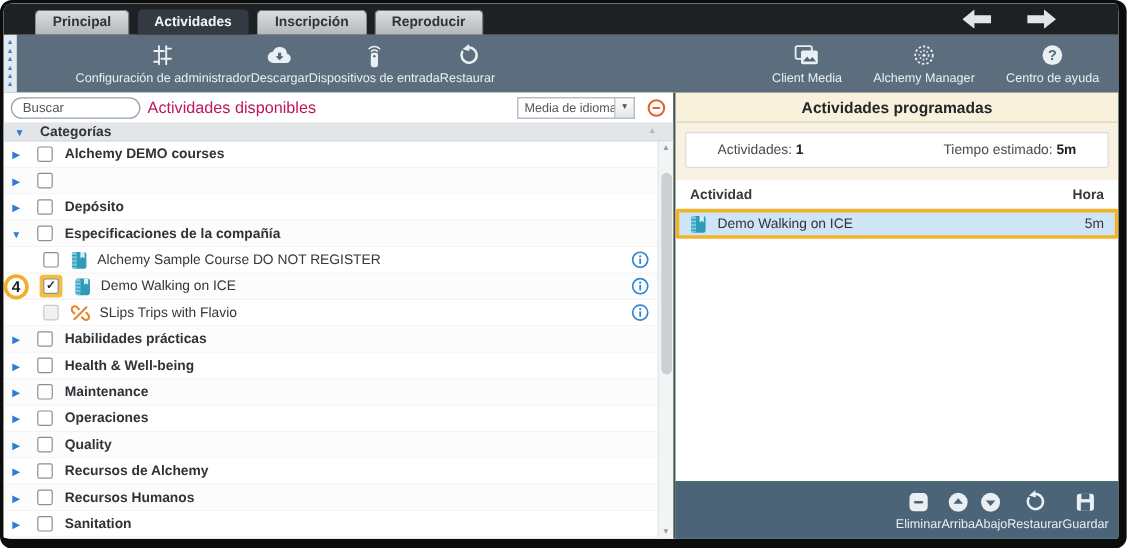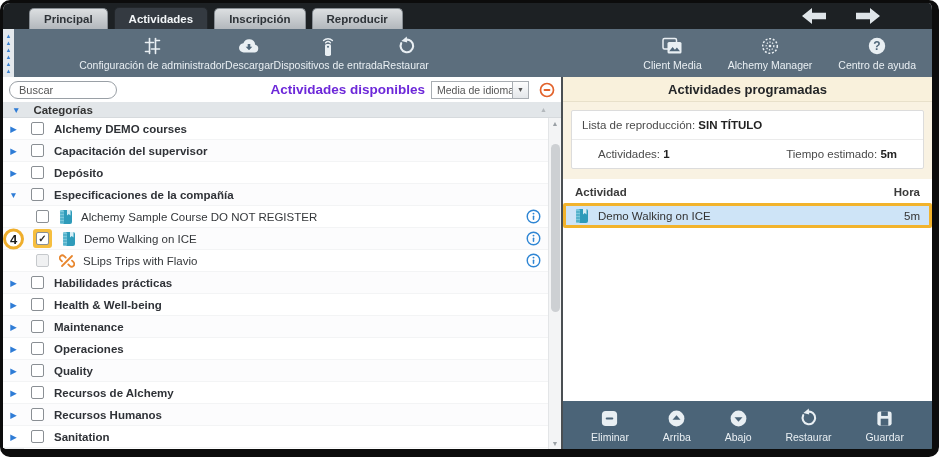--- a/index.html
+++ b/index.html
@@ -58,22 +58,23 @@
   }
   .edge-strip {
     position: absolute; left: 0; top: 0; bottom: 0; width: 11px;
     background: #e4e9ed;
     display: flex; flex-direction: column; align-items: center;
     justify-content: center; gap: 1px;
   }
   .edge-strip span { color: #3b82d0; font-size: 6px; line-height: 6px; }
   .tb-left {
     display: flex; flex: 0 0 500px;
-    justify-content: center;
+    justify-content: flex-start;
     padding: 0 28px 0 30px;
+    margin-left: 30px;
   }
   .tb-right {
     margin-left: auto;
     display: flex; gap: 26px;
     padding-right: 16px;
   }
   .tb-item {
     display: flex; flex-direction: column; align-items: center;
     gap: 2px; cursor: default;
   }
@@ -98,22 +99,22 @@
     padding: 0 6px; gap: 6px;
   }
   .search-input {
     width: 108px; height: 18px;
     border: 1px solid #9aa0a6; border-radius: 9px;
     font-size: 11px; color: #555;
     padding: 0 9px; outline: none;
     font-family: "Liberation Sans", sans-serif;
   }
   .lp-title {
-    flex: 1; text-align: right;
-    font-size: 13.5px; font-weight: bold; color: #6d28d9;
+    flex: 1; text-align: left;
+    font-size: 13.5px; font-weight: normal; color: #be185d;
   }
   .lang-filter { display: flex; align-items: center; }
   .lang-filter .lf-box {
     width: 82px; height: 18px;
     border: 1px solid #a8adb2; background: #fff;
     font-size: 10.5px; color: #555;
     display: flex; align-items: center; padding: 0 5px;
     white-space: nowrap; overflow: hidden;
   }
   .lang-filter .lf-btn {
@@ -240,22 +241,22 @@
     border: 3px solid #f2b32c;
     border-radius: 2px;
     display: flex; align-items: center;
     padding: 0 9px; gap: 9px;
     font-size: 11.5px; color: #333;
   }
   .activity-row .time { margin-left: auto; }
   .rp-toolbar {
     height: 48px; flex: 0 0 48px;
     background: #4b6478;
-    display: flex; align-items: center; justify-content: space-between;
-    padding: 0 28px;
+    display: flex; align-items: center; justify-content: flex-end;
+    padding: 0 8px;
   }
 
   .icon svg { display: block; }
 </style>
 </head>
 <body>
 
 <div class="window">
 
   <div class="tabbar">
@@ -392,21 +393,20 @@
       <div class="tree-wrap">
         <div class="tree" id="tree">
             <div class="tree-row cat-item">
     <span class="tw">▶</span>
     <span class="cb"></span>
     <span class="lbl">Alchemy DEMO courses</span>
   </div>
             <div class="tree-row cat-item">
     <span class="tw">▶</span>
     <span class="cb"></span>
-    <span class="lbl">Capacitación del supervisor</span>
   </div>
             <div class="tree-row cat-item">
     <span class="tw">▶</span>
     <span class="cb"></span>
     <span class="lbl">Depósito</span>
   </div>
             <div class="tree-row cat-item">
     <span class="tw">▼</span>
     <span class="cb"></span>
     <span class="lbl">Especificaciones de la compañía</span>
@@ -537,24 +537,20 @@
           <span class="sb-arrow">▼</span>
         </div>
       </div>
     </div>
 
     <div class="right-panel">
       <div class="rp-header">Actividades programadas</div>
 
       <div class="rp-info">
         <div class="playlist-card">
-          <div class="pc-row1">
-            <span>Lista de reproducción:</span>
-            <span class="bold">SIN TÍTULO</span>
-          </div>
           <div class="pc-row2">
             <span>
               <span>Actividades:</span>
               <span class="bold">1</span>
             </span>
             <span>
               <span>Tiempo estimado:</span>
               <span class="bold">5m</span>
             </span>
           </div>

